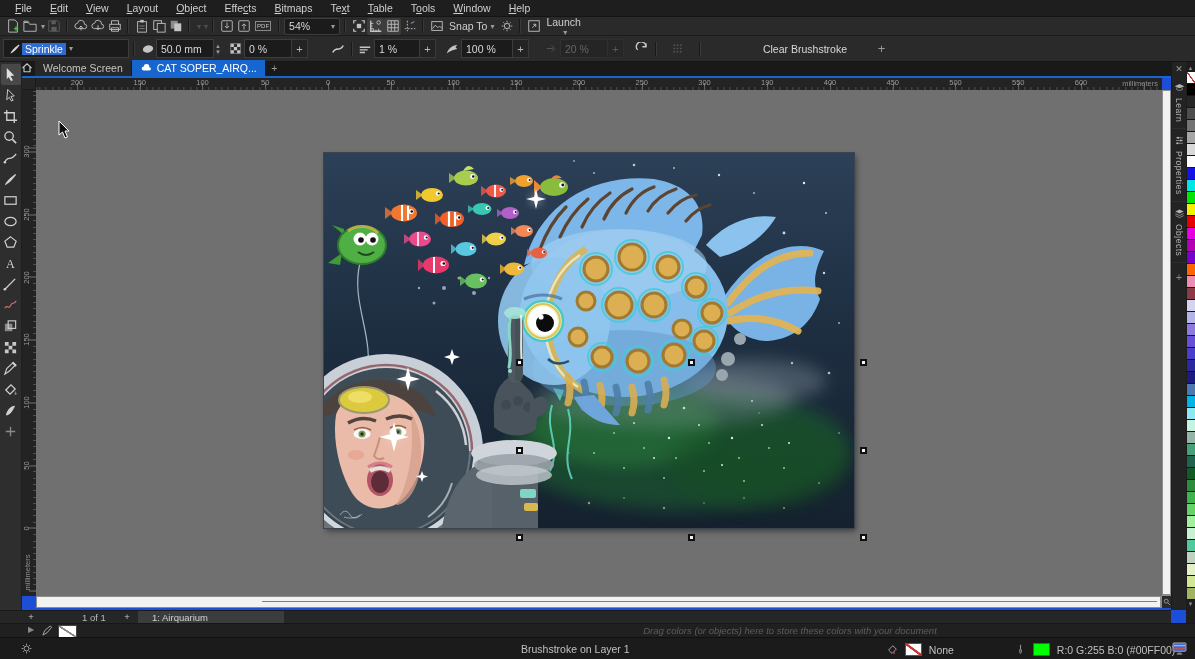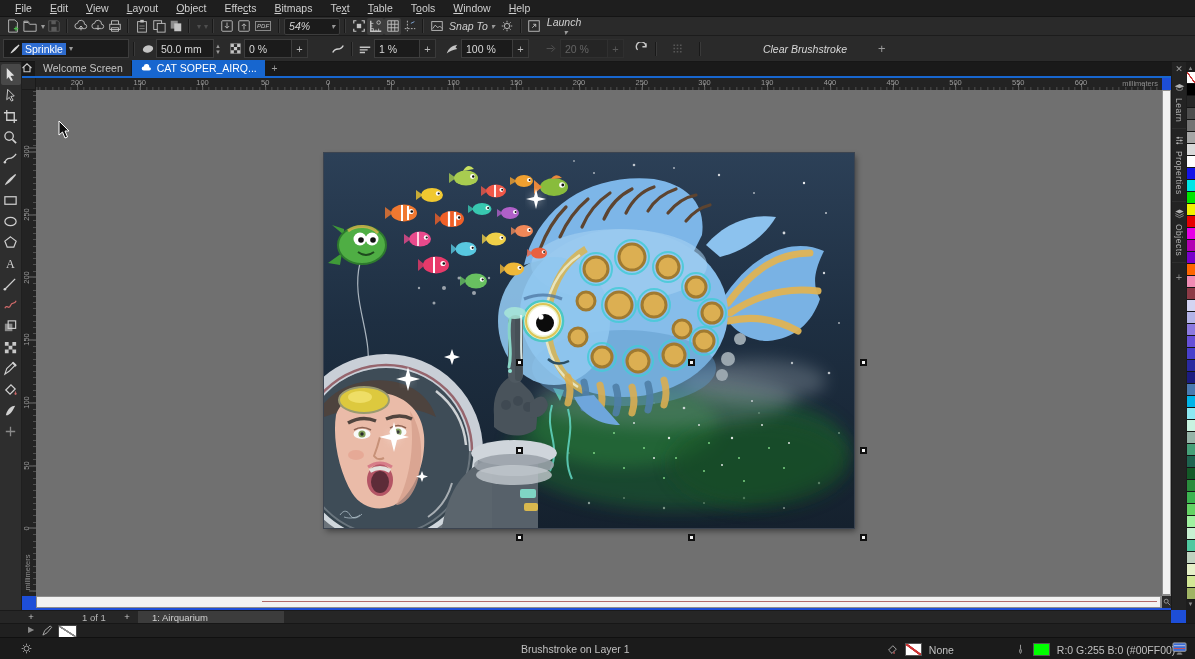--- a/index.html
+++ b/index.html
@@ -1,20 +1,20 @@
 <!DOCTYPE html>
 <html><head>
 <meta charset="utf-8">
 <style>
   html,body{margin:0;padding:0;background:#111;font-family:"Liberation Sans",sans-serif;-webkit-font-smoothing:antialiased;}
   #app{position:relative;width:1195px;height:659px;background:#1d4ed8;overflow:hidden;font-size:10.5px;color:#cfcfcf;}
   .row{display:flex;align-items:center;}
   .ic{display:inline-flex;align-items:center;justify-content:center;width:17px;height:17px;flex:0 0 auto;}
   .ic svg{display:block;}
-  .btn{cursor:default;border-radius:2px;font-style:italic;}
+  .btn{cursor:default;border-radius:2px;}
   .sep{width:1px;height:14px;background:#191919;border-right:1px solid #3a3a3a;margin:0 4px;flex:0 0 auto;}
   .dis{opacity:.32;}
   .car{font-size:8px;color:#9a9a9a;margin-left:3px;}
   
   #menubar{position:absolute;left:0;top:0;width:1195px;height:17px;background:#1e1e1e;display:flex;align-items:center;padding-left:6px;box-sizing:border-box;border-bottom:1px solid #141414;}
   .menu-item{padding:1px 9px;color:#cfcfcf;}
   .menu-item u{text-decoration:underline;}
   
   #toolbar{position:absolute;left:0;top:17px;width:1195px;height:19px;background:#2a2a2a;display:flex;align-items:center;padding-left:4px;box-sizing:border-box;border-bottom:1px solid #1c1c1c;}
   .combo{display:flex;align-items:center;background:#1b1b1b;border:1px solid #3d3d3d;height:15px;padding:0 4px;color:#d8d8d8;}
@@ -987,20 +987,21 @@
         <span>1: Airquarium</span>
       </div>
   </div>
 
   <div id="docpalette">
     <span id="dp-arrow">▶</span>
     <span style="position:absolute;left:42px;top:1px;"><svg viewBox="0 0 12 12" width="11" height="11">
           <path d="M1 11l2-5 6-5 1.5 1.5-5 6z" fill="none" stroke="#b0b0b0"></path>
         </svg></span>
     <span id="dp-swatch"></span>
+    <span id="dp-hint">Drag colors (or objects) here to store these colors with your document</span>
   </div>
 
   <div id="statusbar">
     <span id="status-gear"><svg viewBox="0 0 16 16" width="13" height="13">
           <g stroke="#b8b8b8" fill="none">
             <circle cx="8" cy="8" r="3"></circle>
             <path d="M8 2v2M8 12v2M2 8h2M12 8h2M3.8 3.8l1.4 1.4M10.8 10.8l1.4 1.4M12.2 3.8l-1.4 1.4M5.2 10.8l-1.4 1.4"></path>
           </g>
         </svg></span>
     <span id="status-context">Brushstroke on Layer 1</span>

